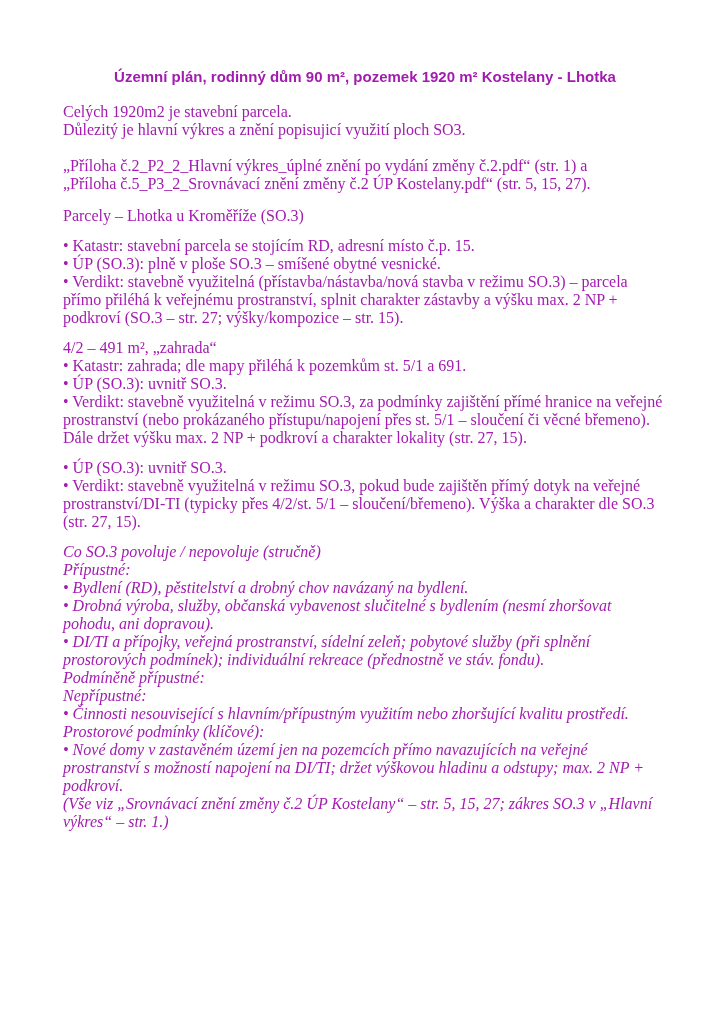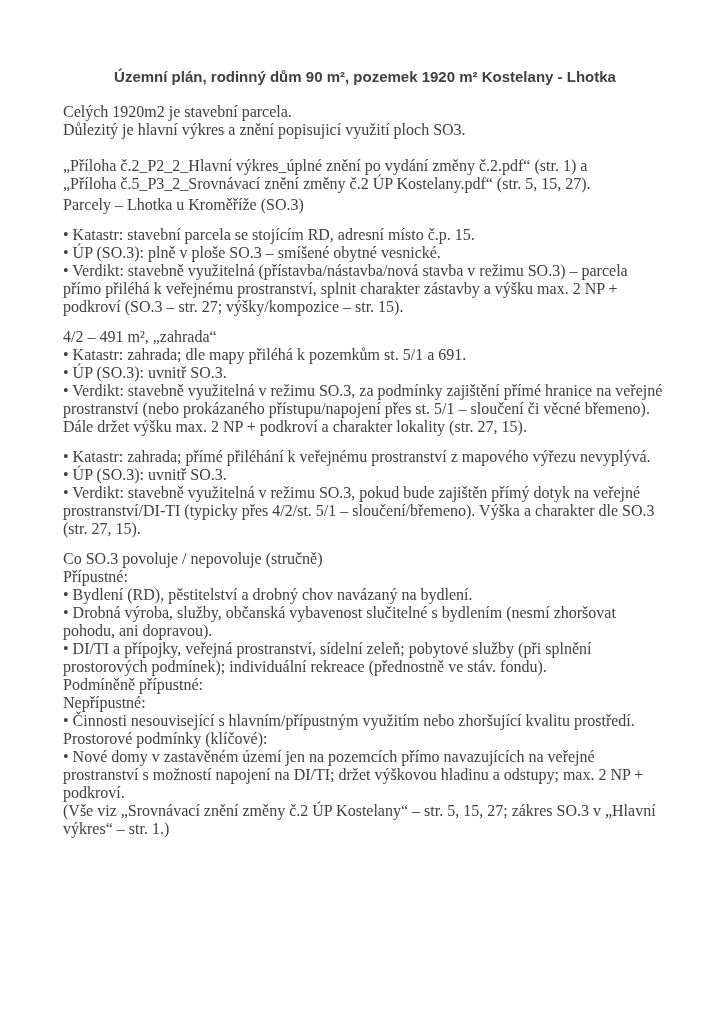--- a/index.html
+++ b/index.html
@@ -16,36 +16,36 @@
     overflow: hidden;
   }
   .content {
     position: absolute;
     left: 63px;
     top: 68px;
     width: 604px;
     font-family: "Liberation Serif", serif;
     font-size: 16px;
     line-height: 18px;
-    color: #404040;
+    color: #a21caf;
   }
   .doc-title {
     font-family: "Liberation Sans", sans-serif;
     font-weight: bold;
     font-size: 15px;
     line-height: 18px;
     text-align: center;
     margin: 0 0 17px 0;
   }
   .block {
     margin: 0 0 12px 0;
   }
   [data-name="document-body"] > .block:nth-child(1) { margin-bottom: 18px; }
-  [data-name="document-body"] > .block:nth-child(2) { margin-bottom: 3px; }
-  [data-name="document-body"] > .block:last-child { margin-bottom: 0; }
+  [data-name="document-body"] > .block:nth-child(2) { margin-bottom: 14px; }
+  [data-name="document-body"] > .block:last-child { margin-bottom: 0; font-style: italic; }
   .line {
     white-space: normal;
   }
 </style>
 </head>
 <body>
 
 <div class="page" data-name="document-page">
   <div class="content" data-name="document-content">
     <div class="doc-title" data-name="page-title">Územní plán, rodinný dům 90 m², pozemek 1920 m² Kostelany - Lhotka</div>
@@ -66,21 +66,20 @@
           <div class="line" data-name="text-line">• ÚP (SO.3): plně v ploše SO.3 – smíšené obytné vesnické.</div>
           <div class="line" data-name="text-line">• Verdikt: stavebně využitelná (přístavba/nástavba/nová stavba v režimu SO.3) – parcela přímo přiléhá k veřejnému prostranství, splnit charakter zástavby a výšku max. 2 NP + podkroví (SO.3 – str. 27; výšky/kompozice – str. 15).</div>
         </div>
         <div class="block" data-name="parcel-4-2">
           <div class="line" data-name="text-line">4/2 – 491 m², „zahrada“</div>
           <div class="line" data-name="text-line">• Katastr: zahrada; dle mapy přiléhá k pozemkům st. 5/1 a 691.</div>
           <div class="line" data-name="text-line">• ÚP (SO.3): uvnitř SO.3.</div>
           <div class="line" data-name="text-line">• Verdikt: stavebně využitelná v režimu SO.3, za podmínky zajištění přímé hranice na veřejné prostranství (nebo prokázaného přístupu/napojení přes st. 5/1 – sloučení či věcné břemeno). Dále držet výšku max. 2 NP + podkroví a charakter lokality (str. 27, 15).</div>
         </div>
         <div class="block" data-name="parcel-425-2">
-          <div class="line" data-name="text-line">• Katastr: zahrada; přímé přiléhání k veřejnému prostranství z mapového výřezu nevyplývá.</div>
           <div class="line" data-name="text-line">• ÚP (SO.3): uvnitř SO.3.</div>
           <div class="line" data-name="text-line">• Verdikt: stavebně využitelná v režimu SO.3, pokud bude zajištěn přímý dotyk na veřejné prostranství/DI-TI (typicky přes 4/2/st. 5/1 – sloučení/břemeno). Výška a charakter dle SO.3 (str. 27, 15).</div>
         </div>
         <div class="block" data-name="so3-rules">
           <div class="line" data-name="text-line">Co SO.3 povoluje / nepovoluje (stručně)</div>
           <div class="line" data-name="text-line">Přípustné:</div>
           <div class="line" data-name="text-line">• Bydlení (RD), pěstitelství a drobný chov navázaný na bydlení.</div>
           <div class="line" data-name="text-line">• Drobná výroba, služby, občanská vybavenost slučitelné s bydlením (nesmí zhoršovat pohodu, ani dopravou).</div>
           <div class="line" data-name="text-line">• DI/TI a přípojky, veřejná prostranství, sídelní zeleň; pobytové služby (při splnění prostorových podmínek); individuální rekreace (přednostně ve stáv. fondu).</div>
           <div class="line" data-name="text-line">Podmíněně přípustné:</div>

